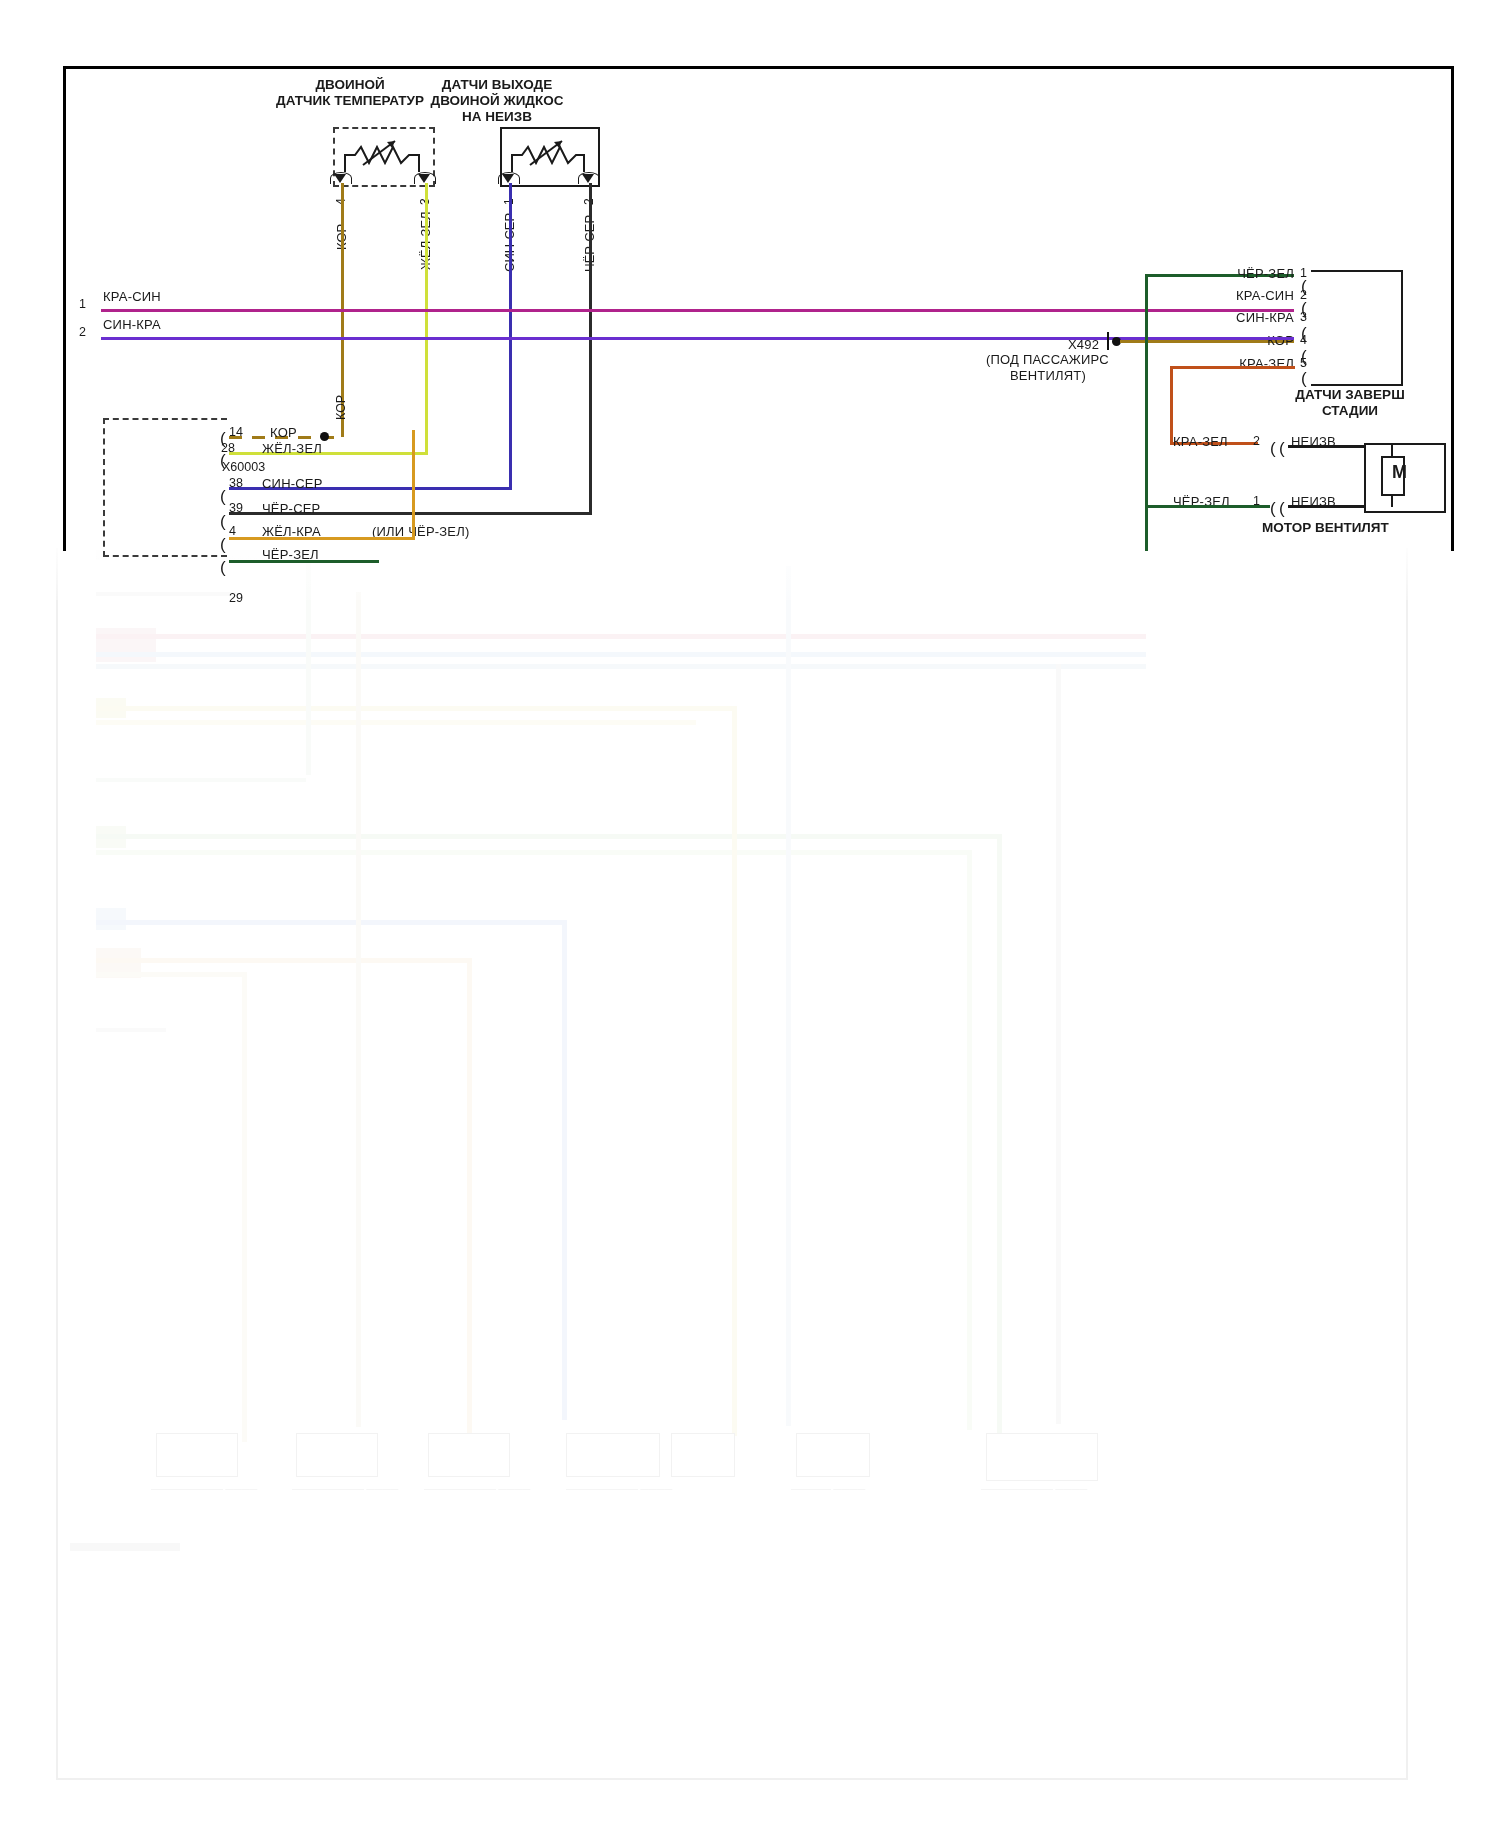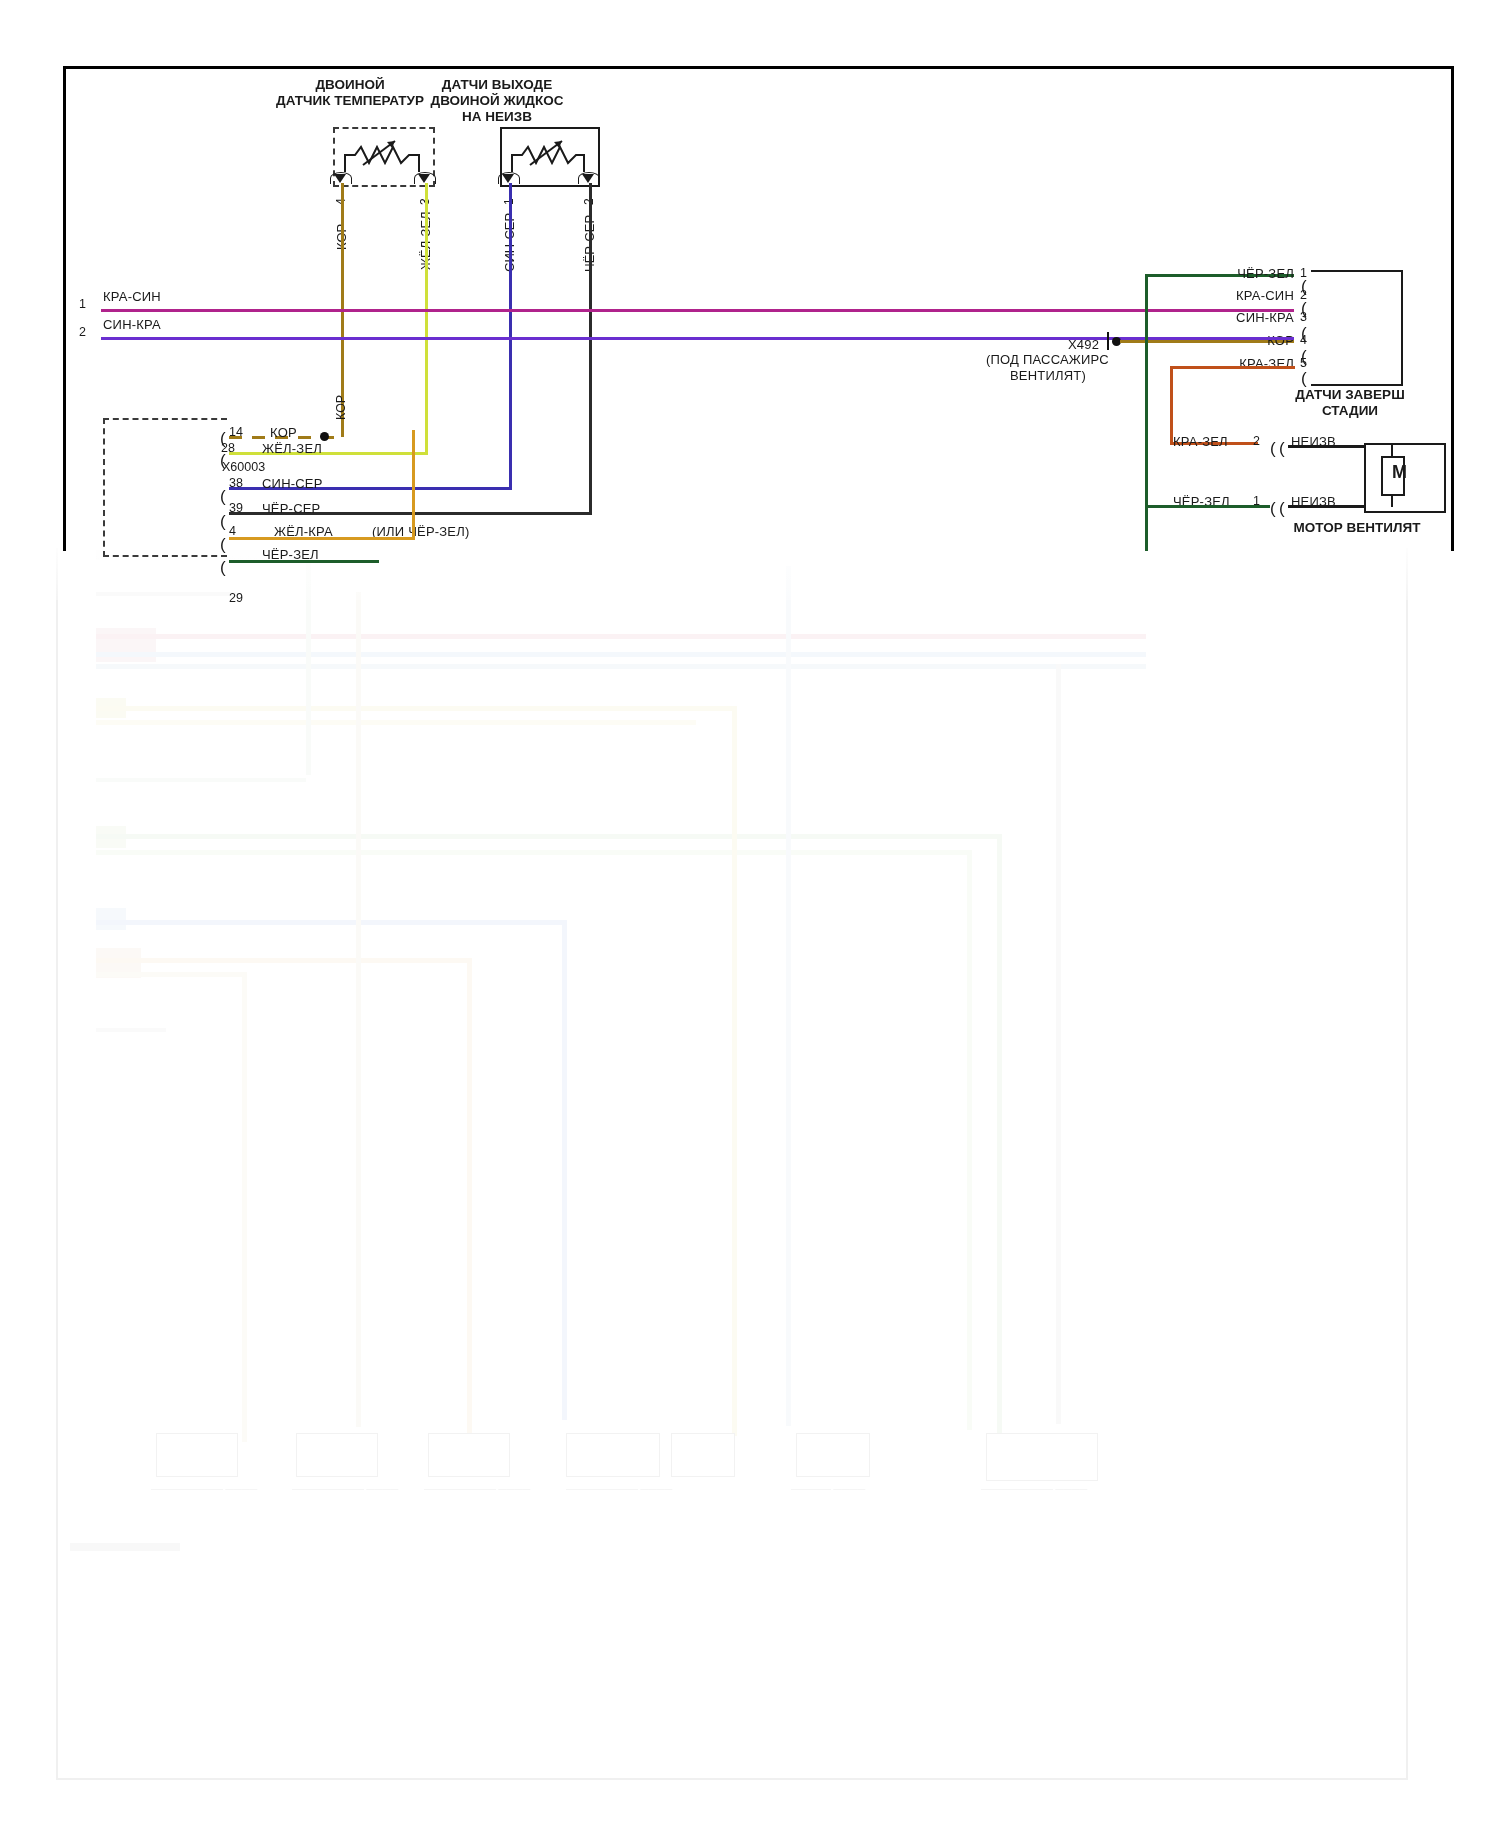--- a/index.html
+++ b/index.html
@@ -208,21 +208,21 @@
   <div class="brk" style="left:220px;top:492px;">(</div>
   <div class="pin" style="left:229px;top:476px;">38</div>
   <div class="lbl" style="left:262px;top:476px;">СИН-СЕР</div>
 
   <div class="brk" style="left:220px;top:517px;">(</div>
   <div class="pin" style="left:229px;top:501px;">39</div>
   <div class="lbl" style="left:262px;top:501px;">ЧЁР-СЕР</div>
 
   <div class="brk" style="left:220px;top:540px;">(</div>
   <div class="pin" style="left:229px;top:524px;">4</div>
-  <div class="lbl" style="left:274px;top:524px;text-align:center;">ЖЁЛ-КРА</div>
+  <div class="lbl" style="left:262px;top:524px;text-align:center;">ЖЁЛ-КРА</div>
   <div class="lbl" style="left:372px;top:524px;">(ИЛИ ЧЁР-ЗЕЛ)</div>
 
   <div class="brk" style="left:220px;top:563px;">(</div>
   <div class="pin" style="left:229px;top:547px;margin-top:44px;">29</div>
   <div class="lbl" style="left:262px;top:547px;">ЧЁР-ЗЕЛ</div>
 
   <div class="wire" style="left:229px;top:537px;width:186px;height:3px;background:#d79a20;"></div>
   <div class="wire" style="left:412px;top:430px;width:3px;height:110px;background:#d79a20;"></div>
 
   <div class="wire" style="left:229px;top:560px;width:150px;height:3px;background:#1d5d2a;"></div>
@@ -288,15 +288,15 @@
   <div class="wire" style="left:1145px;top:505px;width:125px;height:3px;background:#1d5d2a;"></div>
 
   <div class="box-solid" style="left:1364px;top:443px;width:78px;height:66px;"></div>
   <svg class="zig" style="left:1364px;top:443px;width:78px;height:66px;">
     <line x1="28" y1="2" x2="28" y2="14" stroke="#1a1a1a" stroke-width="2"></line>
     <line x1="28" y1="64" x2="28" y2="52" stroke="#1a1a1a" stroke-width="2"></line>
     <rect x="18" y="14" width="22" height="38" fill="none" stroke="#1a1a1a" stroke-width="2"></rect>
   </svg>
   <div class="lbl lbl-b" style="left:1392px;top:462px;font-size:18px;font-weight:bold;">M</div>
 
-  <div class="title" style="left:1262px;top:520px;width:190px;text-align:center;">МОТОР ВЕНТИЛЯТ</div>
+  <div class="title" style="left:1262px;top:520px;width:190px;text-align:left;">МОТОР ВЕНТИЛЯТ</div>
 
 </div>
 
 </body></html>

